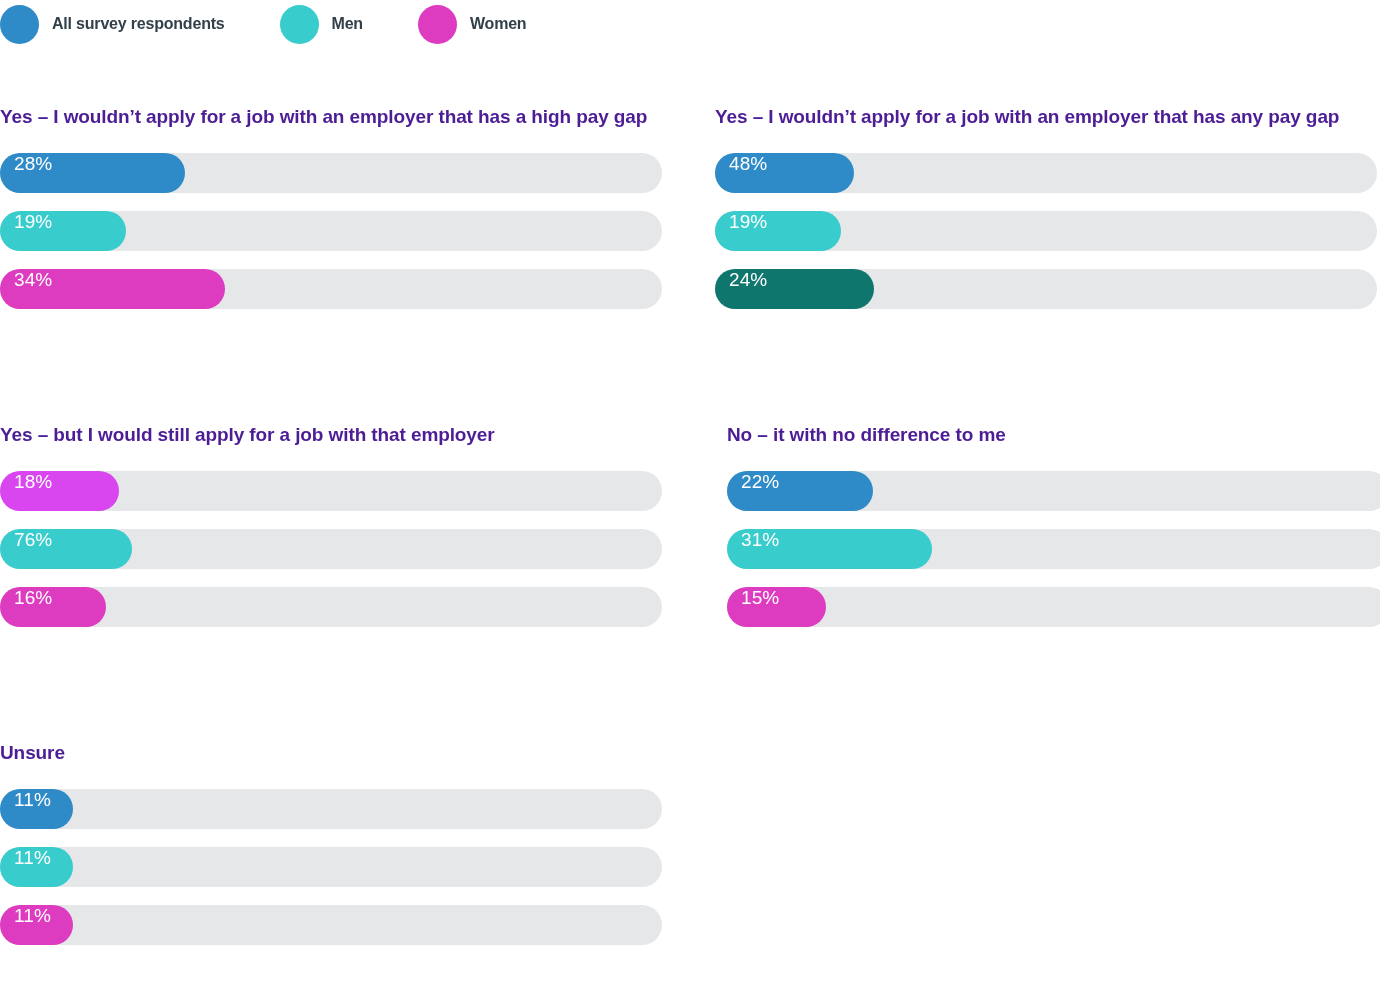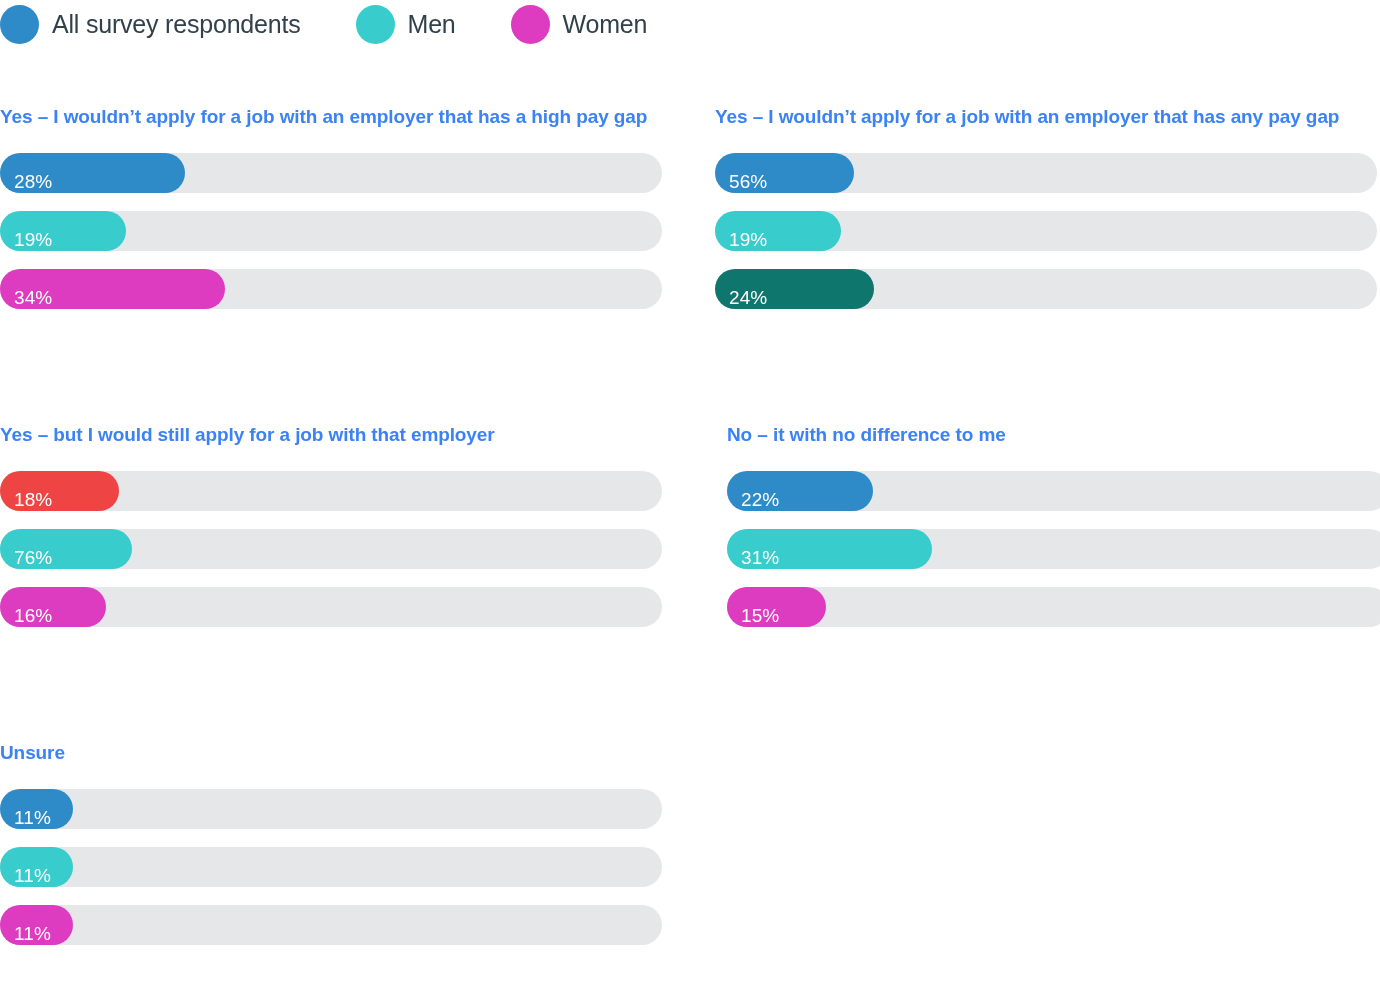--- a/index.html
+++ b/index.html
@@ -34,22 +34,22 @@
     margin-left: 55px;
   }
   .legend-swatch {
     width: 39px;
     height: 39px;
     border-radius: 50%;
     flex: 0 0 auto;
   }
   .legend-label {
     margin-left: 13px;
-    font-size: 25px;
-    font-weight: 400;
+    font-size: 16px;
+    font-weight: 700;
     color: #31404a;
     letter-spacing: -0.2px;
     white-space: nowrap;
   }
 
   
   .grid {
     position: absolute;
     left: 0;
     top: 105px;
@@ -65,21 +65,21 @@
   .group + .group {
     margin-left: 53px;
   }
   .group.is-empty {
     visibility: hidden;
   }
 
   .group-title {
     font-size: 19px;
     font-weight: 700;
-    color: #3b82f6;
+    color: #4c1d95;
     letter-spacing: -0.1px;
     line-height: 24px;
     white-space: nowrap;
     margin: 0 0 24px 0;
     height: 24px;
   }
 
   .bars {
     display: block;
   }
@@ -95,21 +95,21 @@
   .bar-track:last-child {
     margin-bottom: 0;
   }
   .bar-fill {
     position: absolute;
     left: 0;
     top: 0;
     height: 40px;
     border-radius: 20px;
     display: flex;
-    align-items: flex-end;
+    align-items: flex-start;
     box-sizing: border-box;
     padding-left: 14px;
     min-width: 54px;
   }
   .bar-value {
     font-size: 19px;
     font-weight: 400;
     color: #ffffff;
     letter-spacing: 0.1px;
     white-space: nowrap;
@@ -162,21 +162,21 @@
           </div>
         </div>
       </div>
     </div>
 
     <div class="group">
       <div class="group-title">Yes – I wouldn’t apply for a job with an employer that has any pay gap</div>
       <div class="bars">
         <div class="bar-track">
           <div class="bar-fill" style="background:#2e8bc8;width:21%">
-            <span class="bar-value">56%</span>
+            <span class="bar-value">48%</span>
           </div>
         </div>
         <div class="bar-track">
           <div class="bar-fill" style="background:#38cccc;width:19%">
             <span class="bar-value">19%</span>
           </div>
         </div>
         <div class="bar-track">
           <div class="bar-fill" style="background:#0f766e;width:24%">
             <span class="bar-value">24%</span>
@@ -186,21 +186,21 @@
     </div>
 
   </div>
 
   <div class="grid-row">
 
     <div class="group">
       <div class="group-title">Yes – but I would still apply for a job with that employer</div>
       <div class="bars">
         <div class="bar-track">
-          <div class="bar-fill" style="background:#ef4444;width:18%">
+          <div class="bar-fill" style="background:#d946ef;width:18%">
             <span class="bar-value">18%</span>
           </div>
         </div>
         <div class="bar-track">
           <div class="bar-fill" style="background:#38cccc;width:20%">
             <span class="bar-value">76%</span>
           </div>
         </div>
         <div class="bar-track">
           <div class="bar-fill" style="background:#dd3bc0;width:16%">

